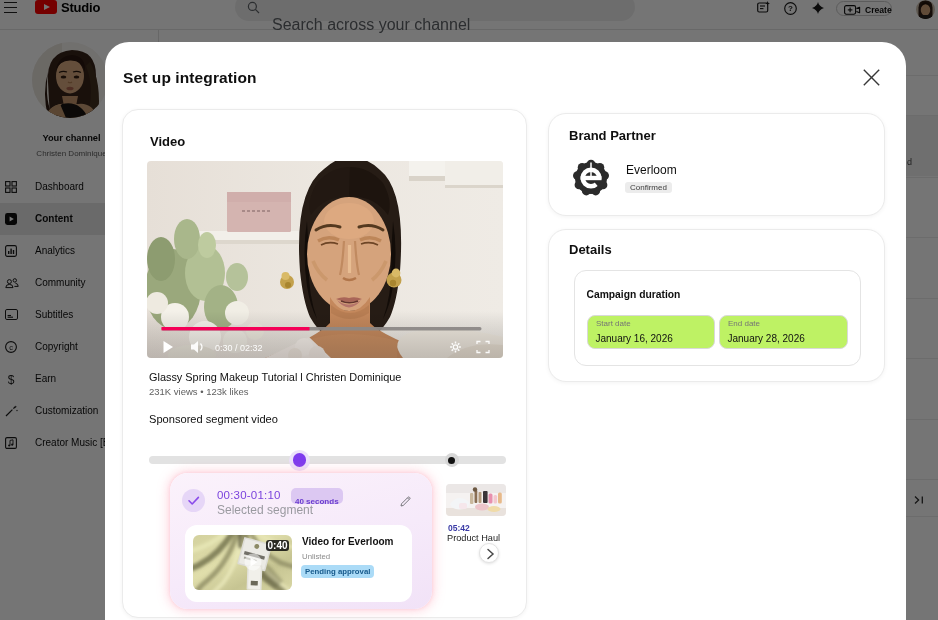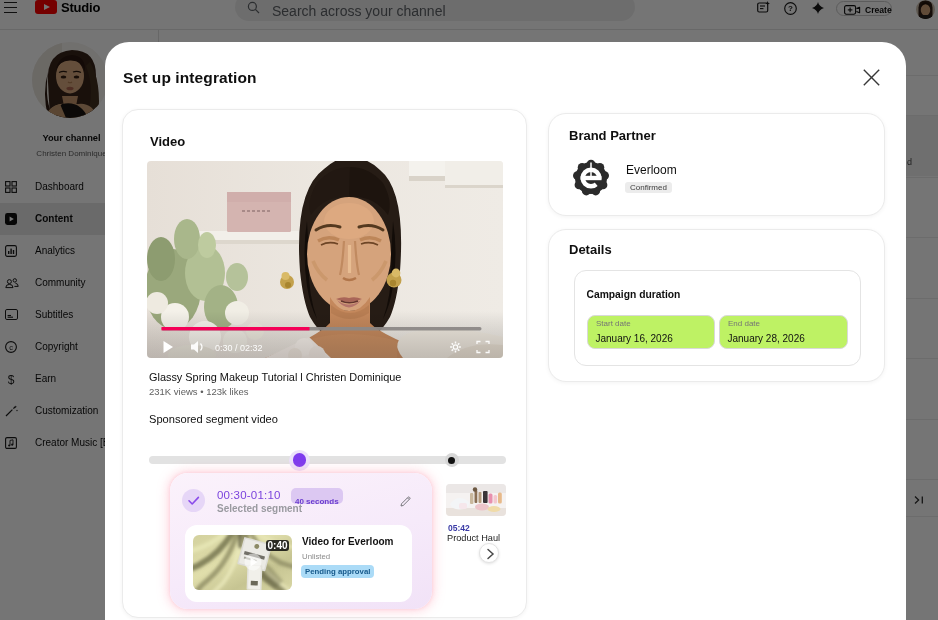--- a/index.html
+++ b/index.html
@@ -7,21 +7,21 @@
   #stage { transform:translateZ(0); }
   #stage { position:relative; width:938px; height:620px; background:#fff; overflow:hidden; }
 
   
   #topbar { position:absolute; left:0; top:0; width:938px; height:30px; background:#fff; border-bottom:1px solid #e3e3e3; }
   .hamb { position:absolute; left:4px; width:12.5px; height:1.4px; background:#222; }
   #ytlogo { position:absolute; left:35px; top:0px; width:22px; height:14px; background:#f00; border-radius:3px; }
   #ytlogo:after { content:""; position:absolute; left:8.5px; top:3.8px; border-left:6px solid #fff; border-top:3.4px solid transparent; border-bottom:3.4px solid transparent; }
   #studio { position:absolute; left:61px; top:0px; font-size:13px; font-weight:bold; letter-spacing:-0.2px; color:#030303; }
   #search { position:absolute; left:235px; top:-7px; width:400px; height:28px; border-radius:14px; background:#eee; }
-  #search .ph { position:absolute; left:37px; top:10px; font-size:14px; color:#5f6368; }
+  #search .ph { position:absolute; left:37px; top:23px; font-size:16px; color:#5f6368; }
   #createbtn { position:absolute; left:836px; top:1px; width:56px; height:15px; border:1px solid #c9c9c9; border-radius:8px; background:#fff; }
   #createbtn span { position:absolute; left:28px; top:2.6px; font-size:8.6px; font-weight:bold; color:#0f0f0f; }
   #tavatar { position:absolute; left:916px; top:0px; width:19px; height:19px; border-radius:50%; overflow:hidden; }
 
   #sidebar { position:absolute; left:0; top:30px; width:159px; height:590px; background:#fff; border-right:1px solid #e0e0e0; }
   #bigav { position:absolute; left:32px; top:12px; width:76px; height:76px; border-radius:50%; overflow:hidden; }
   .sb-t1 { position:absolute; left:0; top:102.5px; width:143px; text-align:center; font-size:9.3px; font-weight:bold; color:#0f0f0f; }
   .sb-t2 { position:absolute; left:0; top:118.5px; width:143px; text-align:center; font-size:8px; color:#606060; }
   .mrow { position:absolute; left:0; width:159px; height:32px; }
   .mrow .mi { position:absolute; left:5px; top:10px; }
@@ -58,21 +58,21 @@
   #thumbP:after { content:""; position:absolute; left:3.8px; top:3.8px; width:13.4px; height:13.4px; border-radius:50%; background:#7e3bee; }
   #thumbB { position:absolute; left:321.5px; top:343.5px; width:14px; height:14px; border-radius:50%; background:#d7d7d7; }
   #thumbB:after { content:""; position:absolute; left:3.5px; top:3.5px; width:7px; height:7px; border-radius:50%; background:#111; }
 
   #segcard { position:absolute; left:47px; top:363.5px; width:262px; height:136px; border-radius:18px;
      background:linear-gradient(165deg,#fbf2fb 0%,#f6eafa 55%,#f1e2f7 100%);
      box-shadow:0 0 11px 2px rgba(252,142,165,0.36), 0 0 3px 1px rgba(252,165,185,0.22); }
   #segchk { position:absolute; left:12px; top:16px; width:23px; height:23px; border-radius:50%; background:#e6d6f7; }
   #segtime { position:absolute; left:47px; top:16px; font-size:11.5px; color:#7a43dd; letter-spacing:0.2px; }
   #segbadge { position:absolute; left:121px; top:14.5px; height:12px; line-height:12px; padding:8px 4px; border-radius:5px; background:#dcc8f2; color:#6b3ccf; font-size:8px; font-weight:bold; }
-  #segsel { position:absolute; left:47px; top:29.5px; font-size:10px; color:#9a9aa0;font-weight:bold; }
+  #segsel { position:absolute; left:47px; top:29.5px; font-size:12px; color:#9a9aa0; }
   #segpencil { position:absolute; left:230px; top:23px; }
   #innercard { position:absolute; left:15px; top:51.5px; width:227px; height:77px; background:#fff; border-radius:12px; }
   #segthumb { position:absolute; left:8px; top:10px; width:99px; height:55px; border-radius:6px; overflow:hidden; }
   #segdur { transform:translateZ(0); position:absolute; left:81px; top:15.5px; width:23px; height:11px; background:rgba(10,10,10,0.85); border-radius:3px; color:#fff; font-size:10px; font-weight:bold; text-align:center; line-height:11px; }
   #segvt { position:absolute; left:117px; top:11px; font-size:10px; font-weight:bold; color:#111; }
   #segun { position:absolute; left:117px; top:27px; font-size:7.8px; color:#8b8b8b; }
   #segpa { position:absolute; left:116px; top:40.5px; height:13px; line-height:13px; padding:0 4px; background:#abdbf7; border-radius:4px; color:#175a8c; font-size:7.8px; font-weight:bold; }
 
   #minithumb { position:absolute; left:323px; top:374px; width:60px; height:32px; border-radius:4px; overflow:hidden; }
   #minitime { position:absolute; left:325px; top:413px; font-size:8.5px; font-weight:bold; color:#3a3aa6; }

